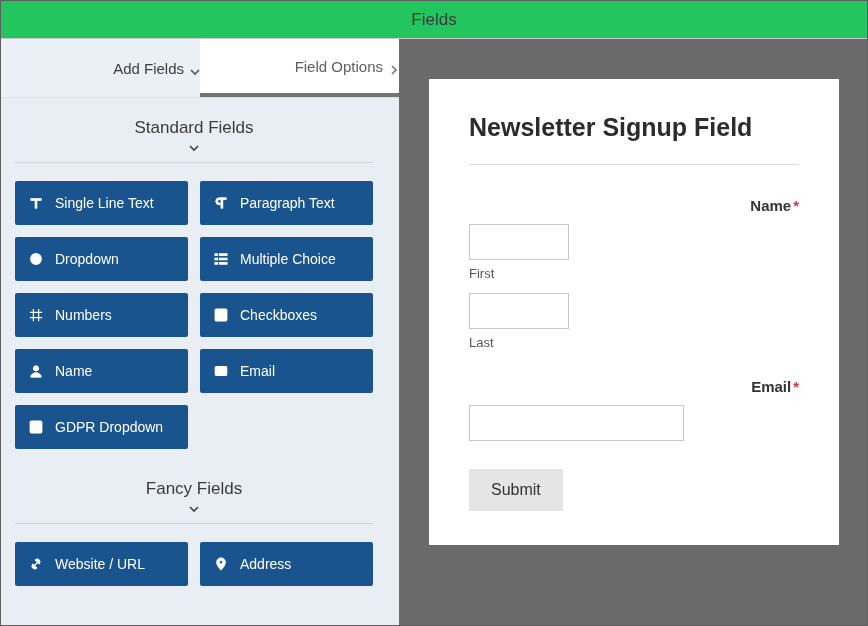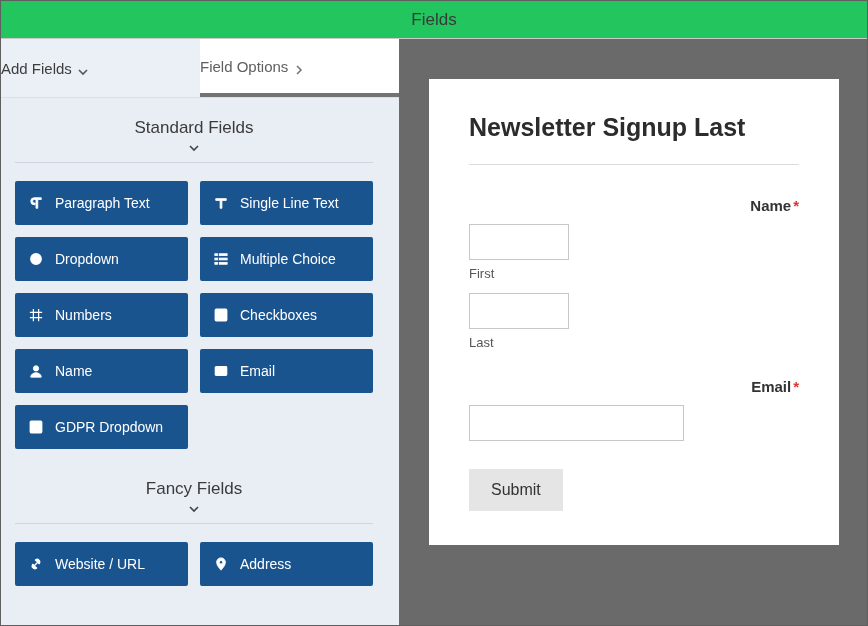--- a/index.html
+++ b/index.html
@@ -22,21 +22,21 @@
   
   .left {
     width: 398px; height: 100%; display: flex; flex-direction: column;
     background: #e8eef4;
   }
   .left-tabs {
     height: 58px; display: flex;
     background:#e8eef4;
   }
   .tab {
-    flex: 1; display: flex; align-items: center; justify-content: flex-start;
+    flex: 1; display: flex; align-items: center; justify-content: flex-end;
     gap: 6px; font-size: 15px; color: #3d3d3d; cursor: pointer;
   }
   .tab.inactive {
     background: #ffffff;
     color:#606060;
     border-bottom:4px solid #737373;
   }
   .tab.active { background: #eaf0f6; }
   .chevron { width:10px; height:10px; display:inline-block; }
   .chevron svg { width:100%; height:100%; }
@@ -148,32 +148,32 @@
             <svg viewBox="0 0 10 10" fill="none" stroke="#444" stroke-width="1.6">
                 <path d="M1 3 L5 7 L9 3"></path>
               </svg>
           </span>
         </div>
 
         <div class="field-grid">
           <div class="field-chip">
             <span class="ficon">
                 <svg viewBox="0 0 16 16">
+                  <path d="M2 3h12v2H9v9H7V5H2z"></path>
+                </svg>
+              </span>
+            <span>Single Line Text</span>
+          </div>
+          <div class="field-chip">
+            <span class="ficon">
+                <svg viewBox="0 0 16 16">
                   <path d="M6 2h8v2H10v10H8V4H6a2 2 0 000 4h1v2H6a4 4 0 010-8z"></path>
                 </svg>
               </span>
             <span>Paragraph Text</span>
-          </div>
-          <div class="field-chip">
-            <span class="ficon">
-                <svg viewBox="0 0 16 16">
-                  <path d="M2 3h12v2H9v9H7V5H2z"></path>
-                </svg>
-              </span>
-            <span>Single Line Text</span>
           </div>
           <div class="field-chip">
             <span class="ficon">
                 <svg viewBox="0 0 16 16" fill="none" stroke="#fff" stroke-width="1.5">
                   <circle cx="8" cy="8" r="6"></circle>
                   <path d="M5.5 7 L8 9.5 L10.5 7"></path>
                 </svg>
               </span>
             <span>Dropdown</span>
           </div>
@@ -263,21 +263,21 @@
             <span>Address</span>
           </div>
         </div>
 
       </div>
     </div>
 
     <div class="right">
       <div class="form-card">
 
-        <div class="form-title">Newsletter Signup Last</div>
+        <div class="form-title">Newsletter Signup Field</div>
 
         <div class="field">
           <div class="field-label">
             <span>Name</span><span class="req">*</span>
           </div>
           <div class="name-row">
             <div class="name-col">
               <input class="text-input" style="">
               <span class="sublabel">First</span>
             </div>

